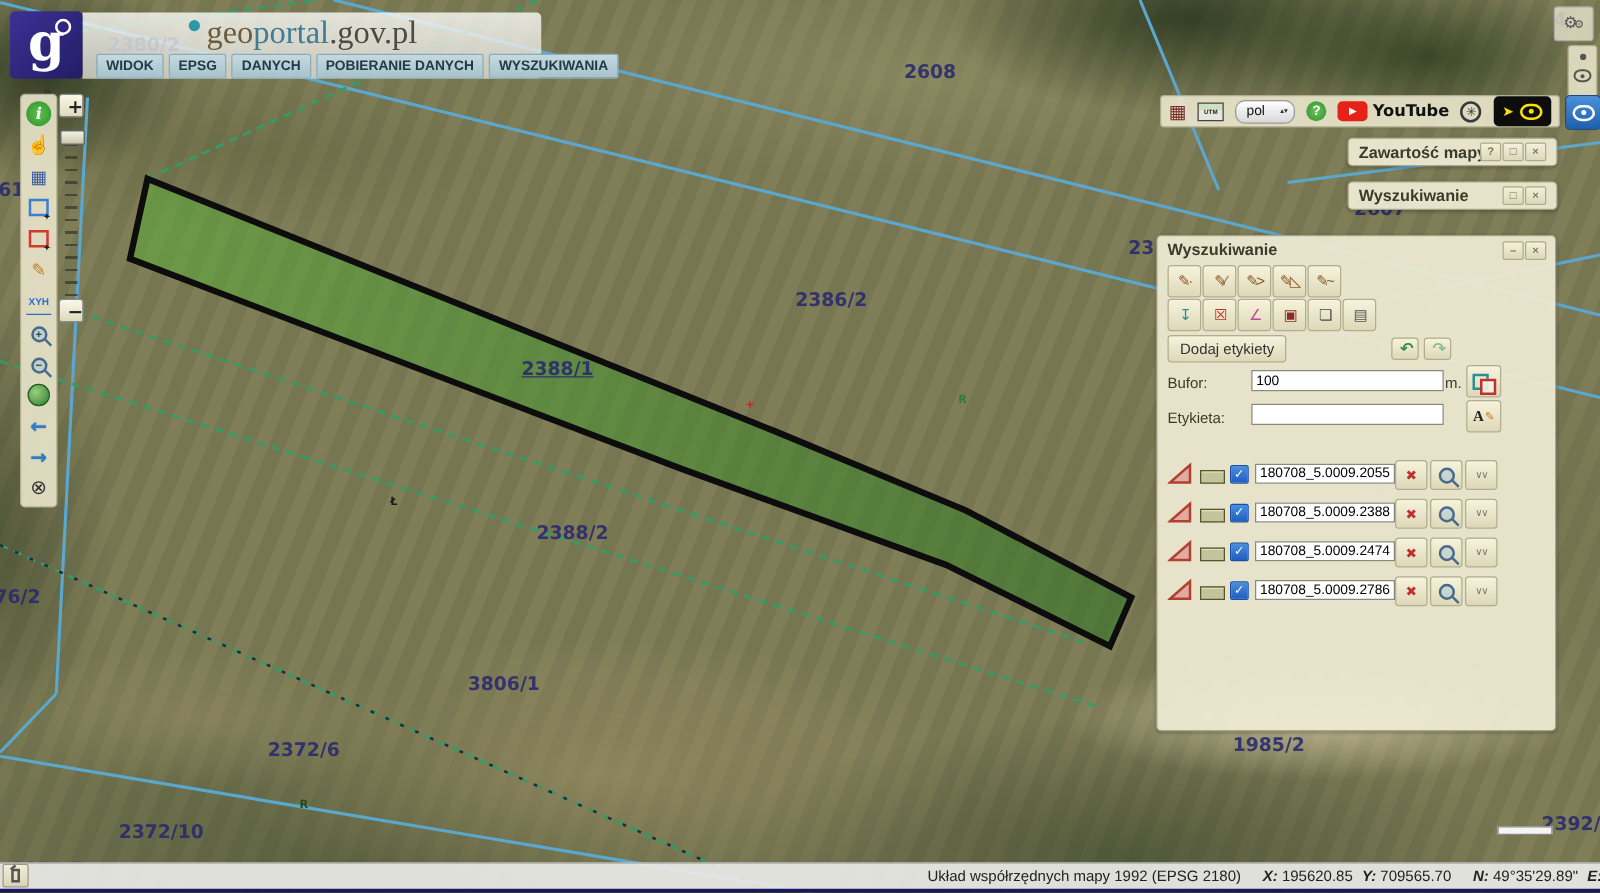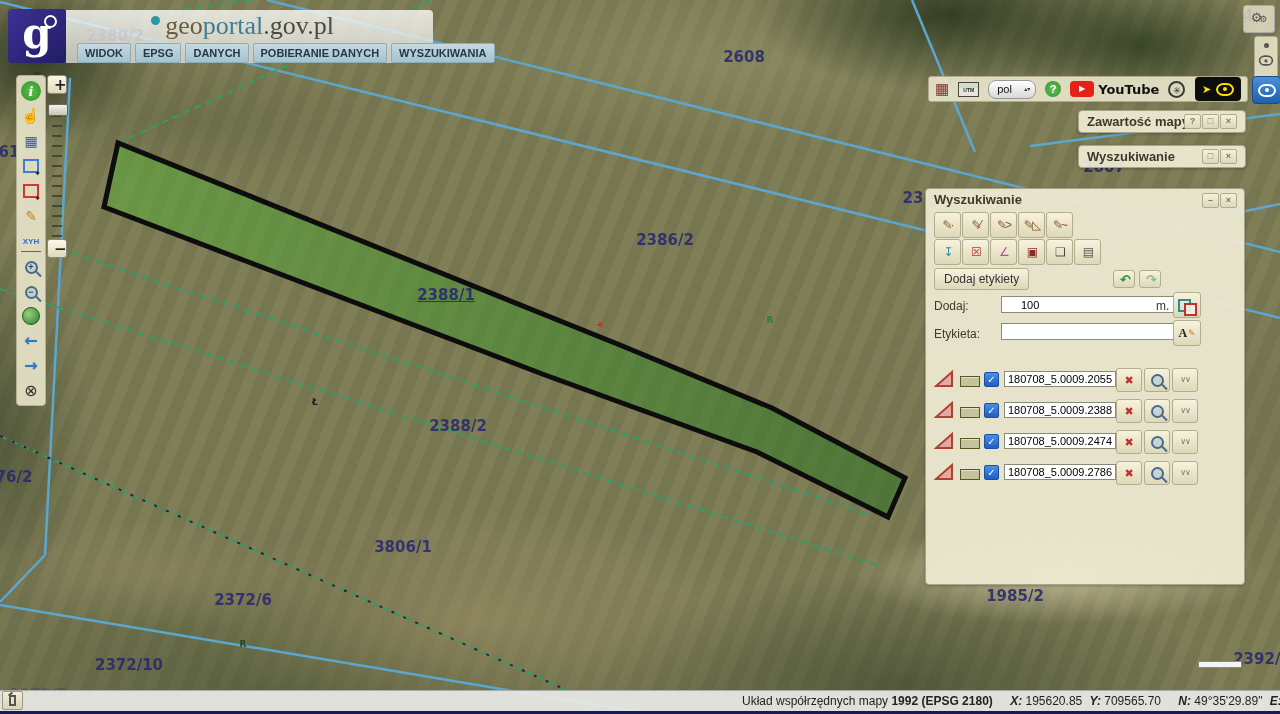--- a/index.html
+++ b/index.html
@@ -125,21 +125,21 @@
   #tool-row2 .tbtn:nth-child(1){color:#2a8f8f;} #tool-row2 .tbtn:nth-child(2){color:#c03030;}
   #tool-row2 .tbtn:nth-child(3){color:#c04a9a;} #tool-row2 .tbtn:nth-child(4){color:#8a2a2a;}
   #tool-row2 .tbtn:nth-child(5){color:#4a4a4a;} #tool-row2 .tbtn:nth-child(6){color:#555;}
   #btn-dodaj{position:absolute;left:8px;top:79px;background:linear-gradient(#f7f3dc,#ddd8b8);border:1px solid #b2ad8e;
     border-radius:3px;font:12px "Liberation Sans",sans-serif;color:#333;padding:3px 9px;cursor:pointer;}
   #btn-undo,#btn-redo{position:absolute;top:81px;width:22px;height:18px;background:linear-gradient(#f7f3dc,#ddd8b8);
     border:1px solid #b2ad8e;border-radius:3px;text-align:center;font:bold 13px/16px "DejaVu Sans",sans-serif;cursor:pointer;}
   #btn-undo{left:187px;color:#2e8f4a;} #btn-redo{left:213px;color:#84bf94;}
   .fld-label{position:absolute;left:8px;font:12px "Liberation Sans",sans-serif;color:#3c3a28;}
   .fld-input{position:absolute;left:75px;width:146px;height:13px;border:1px solid #8a8a7a;background:#fff;
-    font:11px "Liberation Sans",sans-serif;padding:1px 19px;}
+    font:11px "Liberation Sans",sans-serif;padding:1px 3px;}
   .unit{position:absolute;left:230px;font:12px "Liberation Sans",sans-serif;color:#3c3a28;}
   .side-btn{position:absolute;left:247px;width:26px;height:24px;background:linear-gradient(#f7f3dc,#ddd8b8);
     border:1px solid #b2ad8e;border-radius:3px;display:flex;align-items:center;justify-content:center;cursor:pointer;}
   .sq-t{width:9px;height:9px;border:2px solid #2a8f8f;display:inline-block;}
   .sq-r{width:9px;height:9px;border:2px solid #c03030;display:inline-block;margin-left:-7px;transform:translateY(4px);background:rgba(245,242,225,.9);}
   .fontA{font:bold 12px "Liberation Serif",serif;color:#222;} .fontPen{font-size:9px;color:#c07f2a;margin-left:1px;}
   .sk-row{position:absolute;left:0;width:100%;height:26px;}
   .sk-row svg{position:absolute;left:8px;top:2px;}
   .swatch{position:absolute;left:34px;top:8px;width:18px;height:9px;background:#c4c49c;border:1px solid #55552a;box-shadow:inset 0 1px 0 #e5e5c5;}
   .cb{position:absolute;left:58px;top:4px;width:13px;height:13px;background:linear-gradient(#4a8fe0,#1f5fc0);border:1px solid #1a4fa6;
@@ -148,21 +148,21 @@
     font:11px "Liberation Sans",sans-serif;padding:1px 3px;}
   .rbtn{position:absolute;top:0;width:24px;height:22px;background:linear-gradient(#f7f3dc,#ddd8b8);border:1px solid #b2ad8e;
     border-radius:3px;display:flex;align-items:center;justify-content:center;cursor:pointer;}
   .rbtn.del{left:190px;color:#c03030;font-size:11px;}
   .rbtn.zoomto{left:218px;}
   .rbtn.more{left:246px;color:#777;font:8px/8px "DejaVu Sans",sans-serif;letter-spacing:-1px;}
   
   #statusbar{position:absolute;left:0;top:690px;width:1280px;height:21px;z-index:25;
     background:rgba(233,233,230,.93);border-top:1px solid #aaa;}
   #status-text{position:absolute;left:742px;top:3px;font:12px "Liberation Sans",sans-serif;color:#222;white-space:nowrap;}
-  #status-text b{font-weight:bold;} #status-text .lbl{font-weight:bold;font-style:italic;margin-left:14px;}
+  #status-text b{font-weight:normal;} #status-text .lbl{font-weight:bold;font-style:italic;margin-left:14px;}
   #bottom-strip{position:absolute;left:0;top:711px;width:1280px;height:3px;background:#181860;z-index:25;}
   #overview-btn{position:absolute;left:2px;top:691px;width:21px;height:19px;z-index:26;background:linear-gradient(#f2eed8,#d9d4b6);
     border:1px solid #998;border-radius:2px;display:flex;align-items:center;justify-content:center;cursor:pointer;}
   .ov-box{width:9px;height:7px;border:2px solid #555;display:inline-block;position:relative;}
   .ov-box::before{content:"";position:absolute;left:-3px;top:-4px;width:5px;height:2px;background:#555;transform:rotate(-40deg);}
   #watermark{position:absolute;left:1157px;top:669px;width:123px;height:45px;z-index:40;background:#969696;
     border:3px solid #c2c2c2;box-sizing:border-box;color:#fafafa;font:21px/39px "Liberation Sans",sans-serif;text-align:center;}
 </style>
 </head>
 <body>
@@ -319,21 +319,21 @@
         <span class="tbtn">↧</span>
         <span class="tbtn">☒</span>
         <span class="tbtn">∠</span>
         <span class="tbtn">▣</span>
         <span class="tbtn">❏</span>
         <span class="tbtn">▤</span>
       </div>
     <button id="btn-dodaj">Dodaj etykiety</button>
     <button id="btn-undo">↶</button>
     <button id="btn-redo">↷</button>
-    <span class="fld-label" style="top:110px">Dodaj:</span>
+    <span class="fld-label" style="top:110px">Bufor:</span>
     <input class="fld-input" style="top: 107px;" value="100">
     <span class="unit" style="top:110px">m.</span>
     <span class="side-btn" style="top:103px">
         <span class="sq-t"></span>
         <span class="sq-r"></span>
       </span>
     <span class="fld-label" style="top:138px">Etykieta:</span>
     <input class="fld-input" style="top: 134px;" value="">
     <span class="side-btn" style="top:131px">
         <span class="fontA">A</span>

